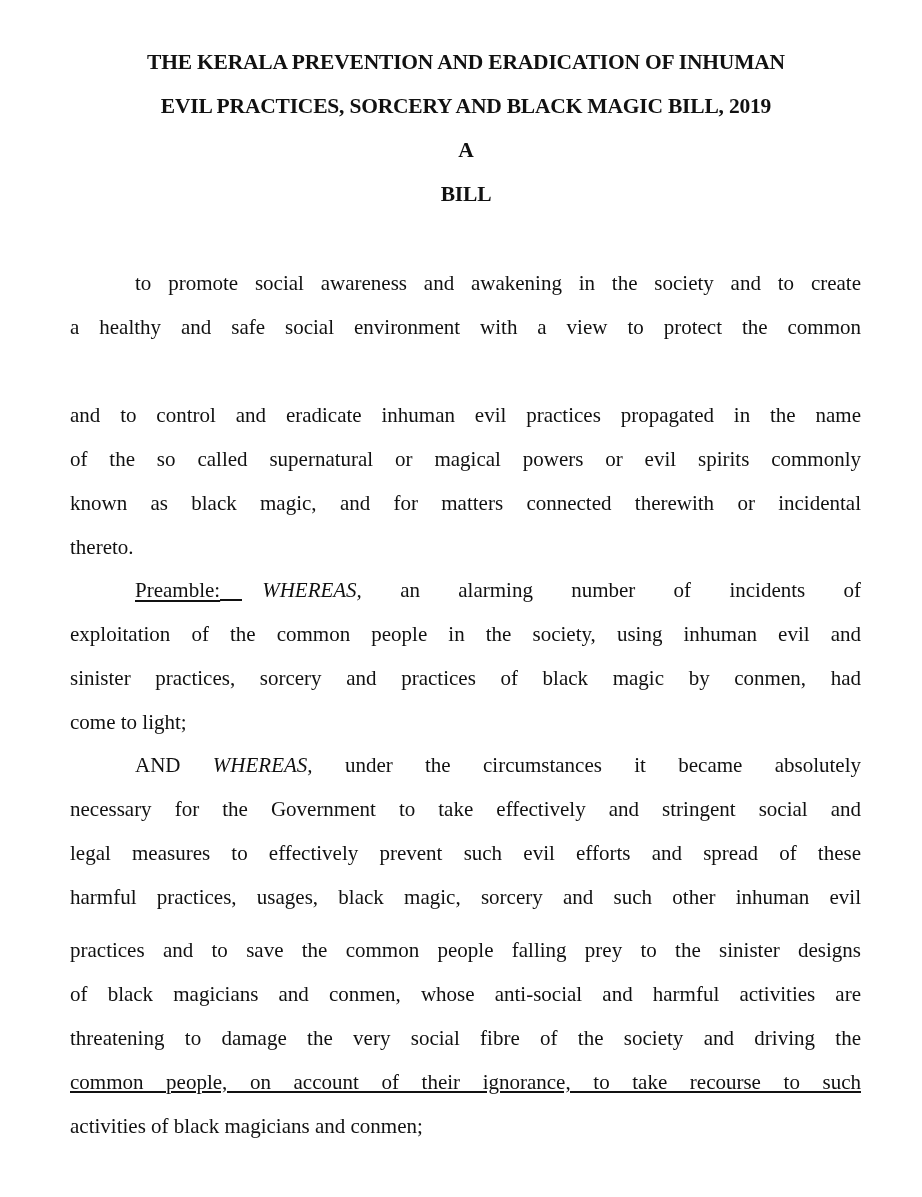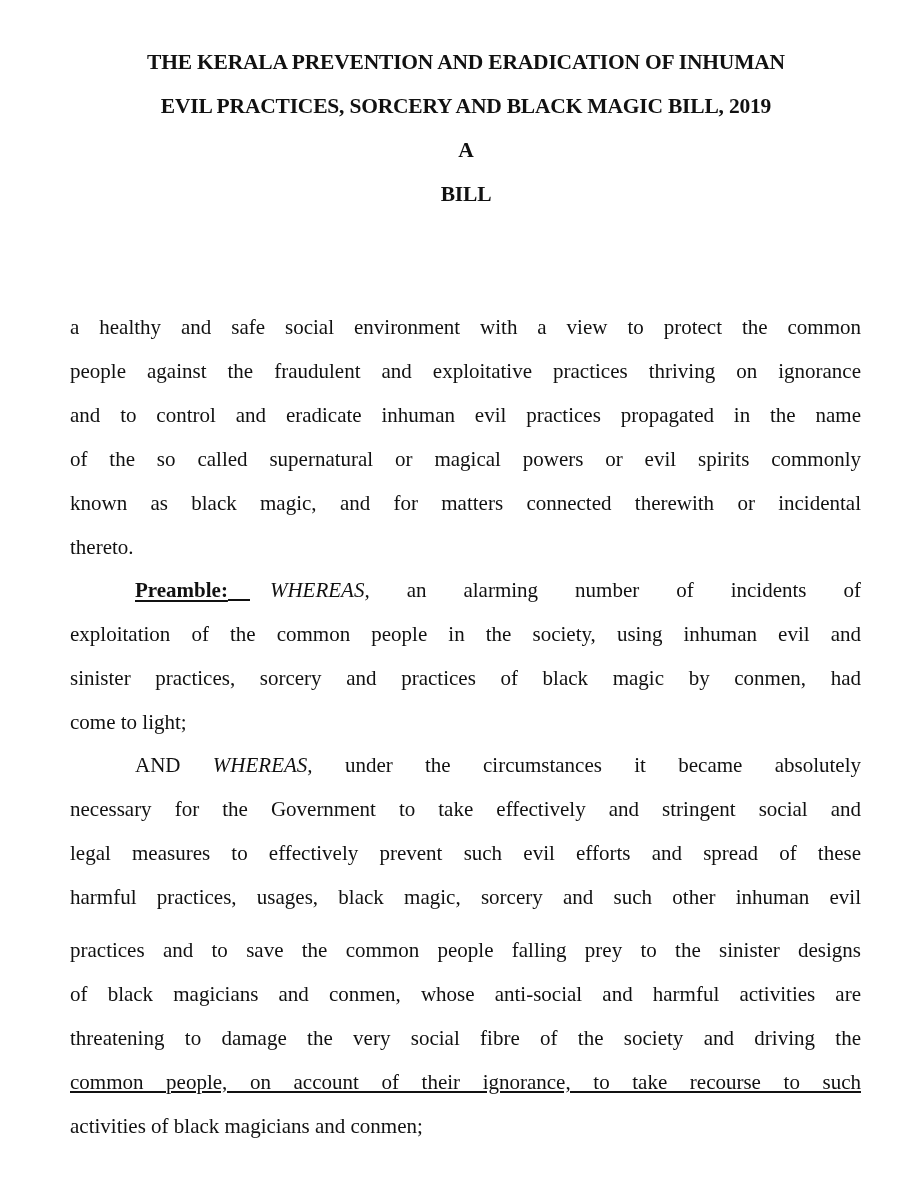--- a/index.html
+++ b/index.html
@@ -44,21 +44,21 @@
       line-height: 30px;
     }
     .line.indent {
       left: 135px;
       width: 726px;
     }
     .line.last {
       text-align-last: left;
     }
     .preamble-label {
-      font-weight: bold;
+      font-weight: normal;
       text-decoration: underline;
       text-decoration-thickness: 2px;
       text-underline-offset: 3px;
       margin-top: 48px;
     }
     .preamble-gap {
       display: inline-block;
       width: 22px;
       border-bottom: 2px solid #111;
       height: 1px;
@@ -72,22 +72,22 @@
 </head>
 <body>
 
 <div class="page">
 
   <div class="title-line" style="top:50px;">THE KERALA PREVENTION AND ERADICATION OF INHUMAN</div>
   <div class="title-line" style="top:94px;">EVIL PRACTICES, SORCERY AND BLACK MAGIC BILL, 2019</div>
   <div class="title-line" style="top:138px;">A</div>
   <div class="title-line" style="top:182px;">BILL</div>
 
+  <div class="line indent" style="top:268px;">to promote social awareness and awakening in the society and to create</div>
   <div class="line" style="top:312px;">a healthy and safe social environment with a view to protect the common</div>
-  <div class="line" style="top:356px;">people against the fraudulent and exploitative practices thriving on ignorance</div>
   <div class="line" style="top:400px;">and to control and eradicate inhuman  evil practices propagated in the name</div>
   <div class="line" style="top:444px;">of the so called supernatural or magical powers or evil spirits commonly</div>
   <div class="line" style="top:488px;">known as   black magic, and for matters connected therewith or incidental</div>
   <div class="line last" style="top:532px;">thereto.</div>
 
   <div class="line indent" style="top:575px;">
     <span class="preamble-label">Preamble:</span><span class="preamble-gap"></span><span class="ital">WHEREAS,</span><span> an alarming number of incidents of</span>
   </div>
   <div class="line" style="top:619px;">exploitation of the common people in the society, using inhuman evil and</div>
   <div class="line" style="top:663px;">sinister  practices, sorcery and practices of black magic by conmen,  had</div>

